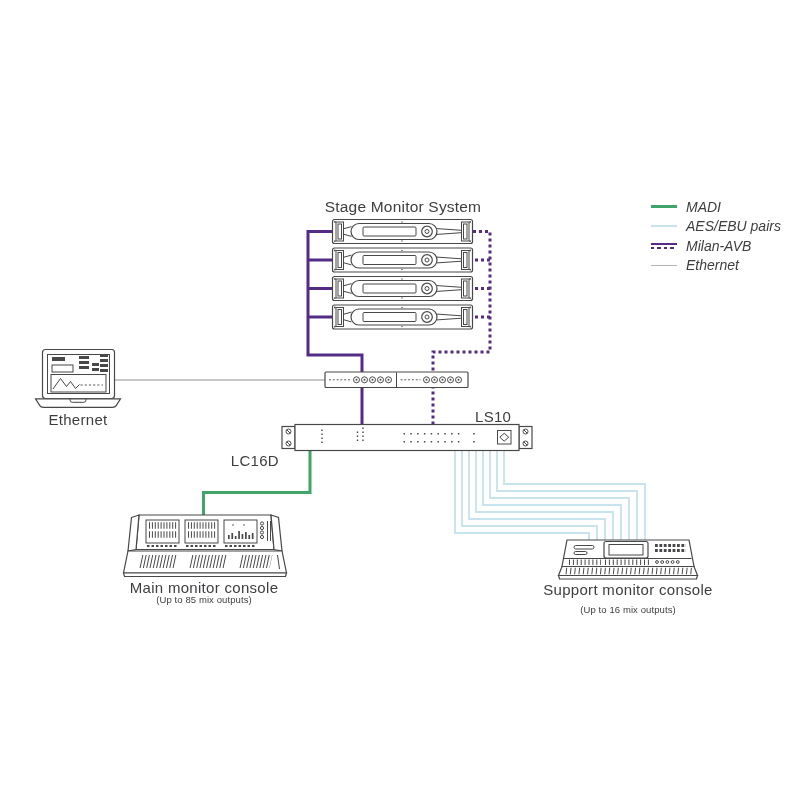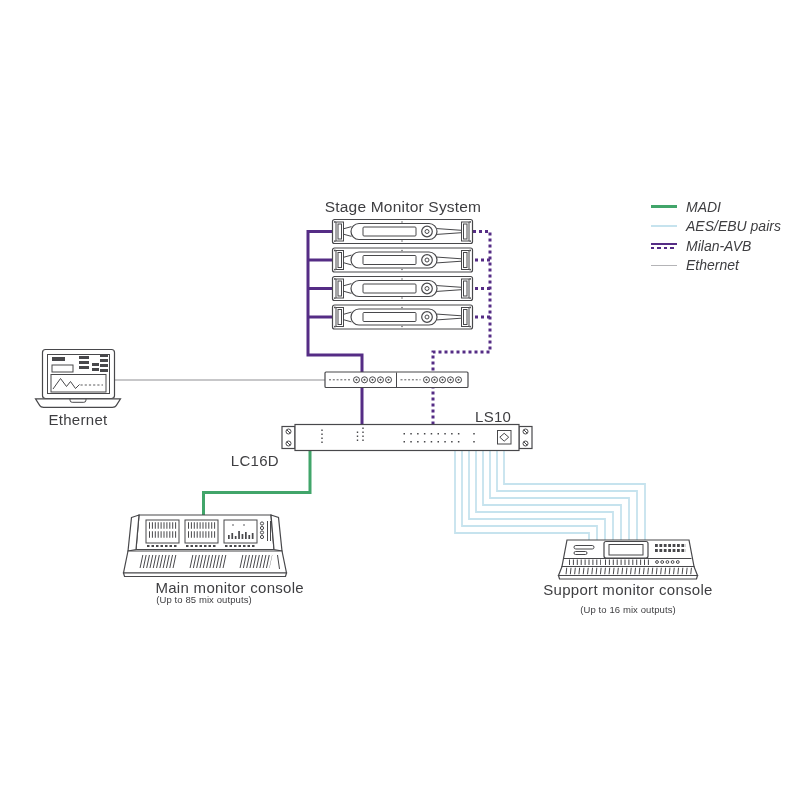--- a/index.html
+++ b/index.html
@@ -252,21 +252,21 @@
 </svg>
 
 <div class="lbl ctr t-title" style="left:303px;top:198px;width:200px;">Stage Monitor System</div>
 
 <div class="lbl t-dev" style="left:475px;top:371.5px;margin-top:36px;">LS10</div>
 
 <div class="lbl rgt t-dev" style="left:179px;top:429px;width:100px;margin-top:23px;">LC16D</div>
 
 <div class="lbl ctr t-dev" style="left:18px;top:411px;width:120px;">Ethernet</div>
 
-<div class="lbl ctr t-dev" style="left:104px;top:579px;width:200px;text-align:right;">Main monitor console</div>
+<div class="lbl ctr t-dev" style="left:104px;top:579px;width:200px;">Main monitor console</div>
 <div class="lbl ctr t-sub" style="left:104px;top:595px;width:200px;">(Up to 85 mix outputs)</div>
 
 <div class="lbl ctr t-dev" style="left:528px;top:581px;width:200px;">Support monitor console</div>
 <div class="lbl ctr t-sub" style="left:528px;top:605px;width:200px;">(Up to 16 mix outputs)</div>
 
 <div id="legend">
   <div class="lg-row">
     <span class="lg-sw sw-madi"></span>
     <span class="lg-label">MADI</span>
   </div>

